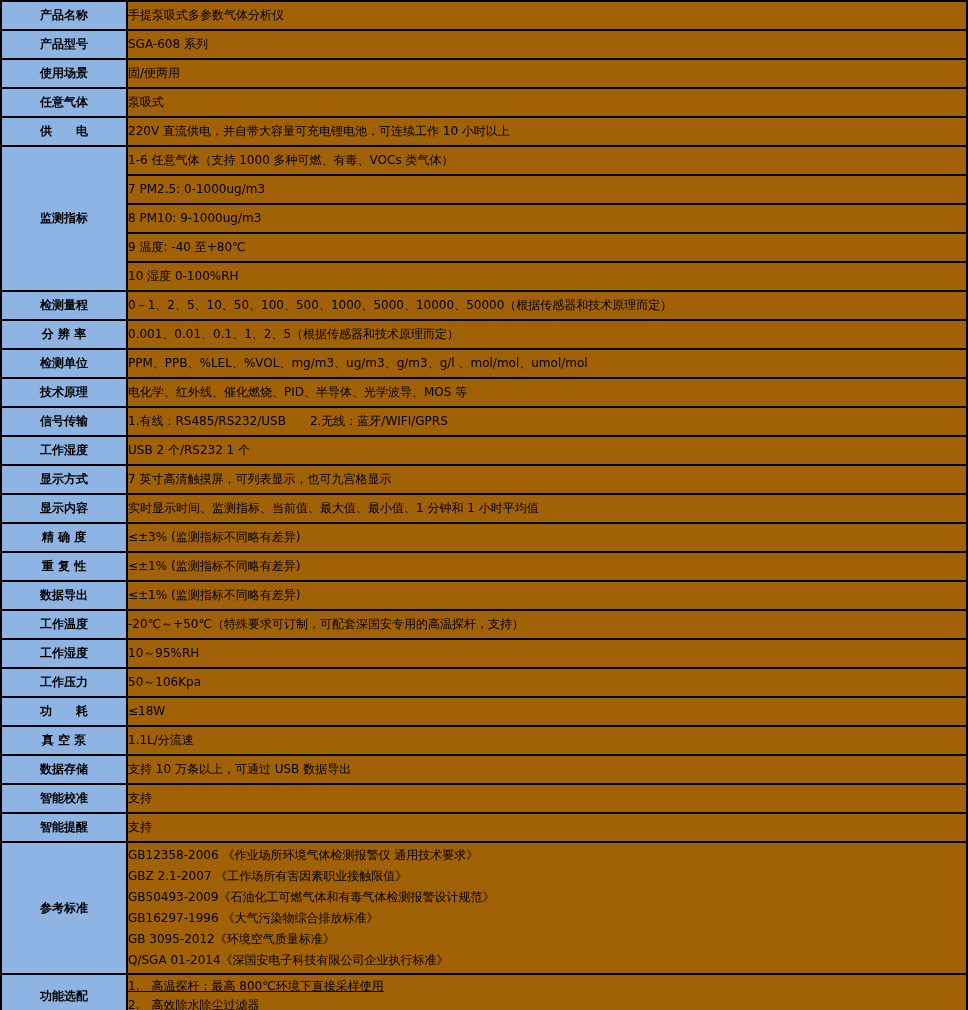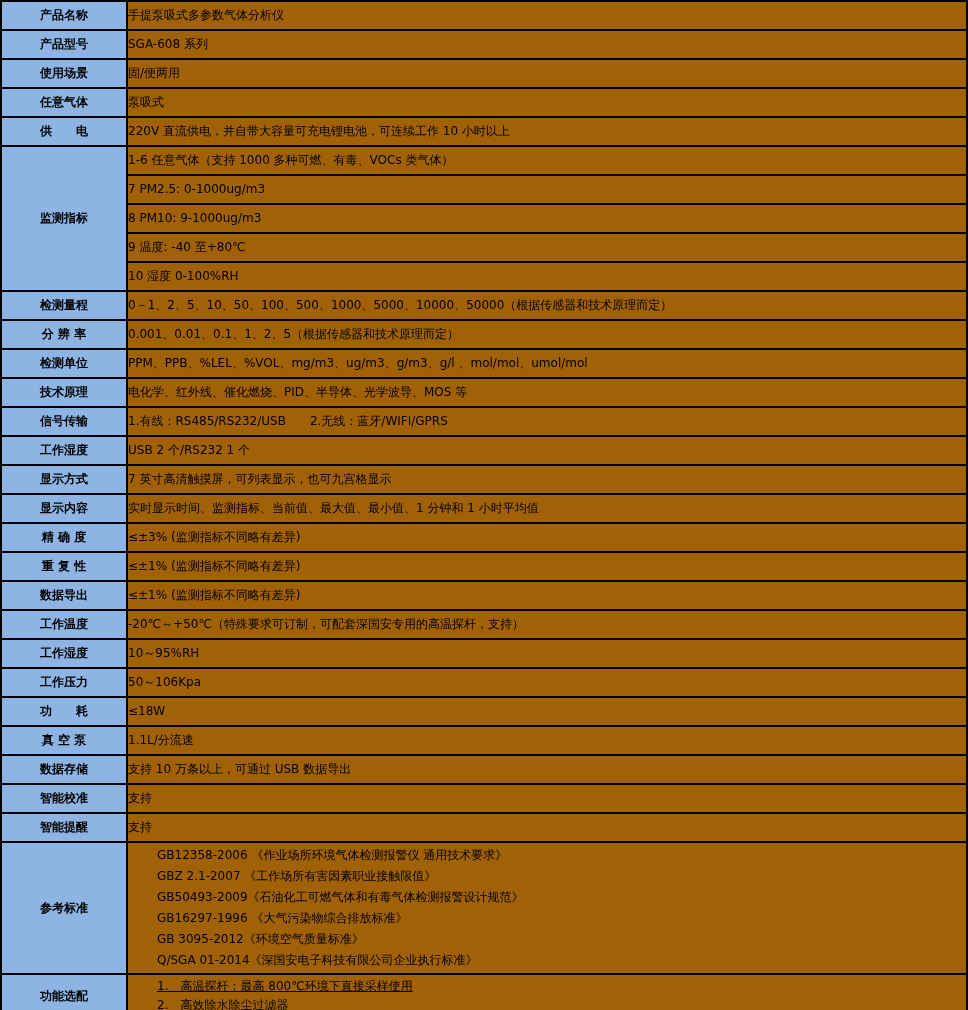--- a/index.html
+++ b/index.html
@@ -23,21 +23,21 @@
     font-weight:bold;
     font-size:13px;
     text-align:center;
     padding:2px 4px;
   }
   td.val{
     background:#a16207;
     height:23px;
   }
   td.val.multi{height:auto;}
-  td.val.multi div{line-height:21px;margin-left:29px;}
+  td.val.multi div{line-height:21px;}
   td.val.opt div{line-height:19px;text-decoration:underline;}
 </style>
 </head>
 <body>
 
 <table class="spec">
   <tbody>
     <tr>
       <td class="lbl">产品名称</td>
       <td class="val">手提泵吸式多参数气体分析仪</td>

